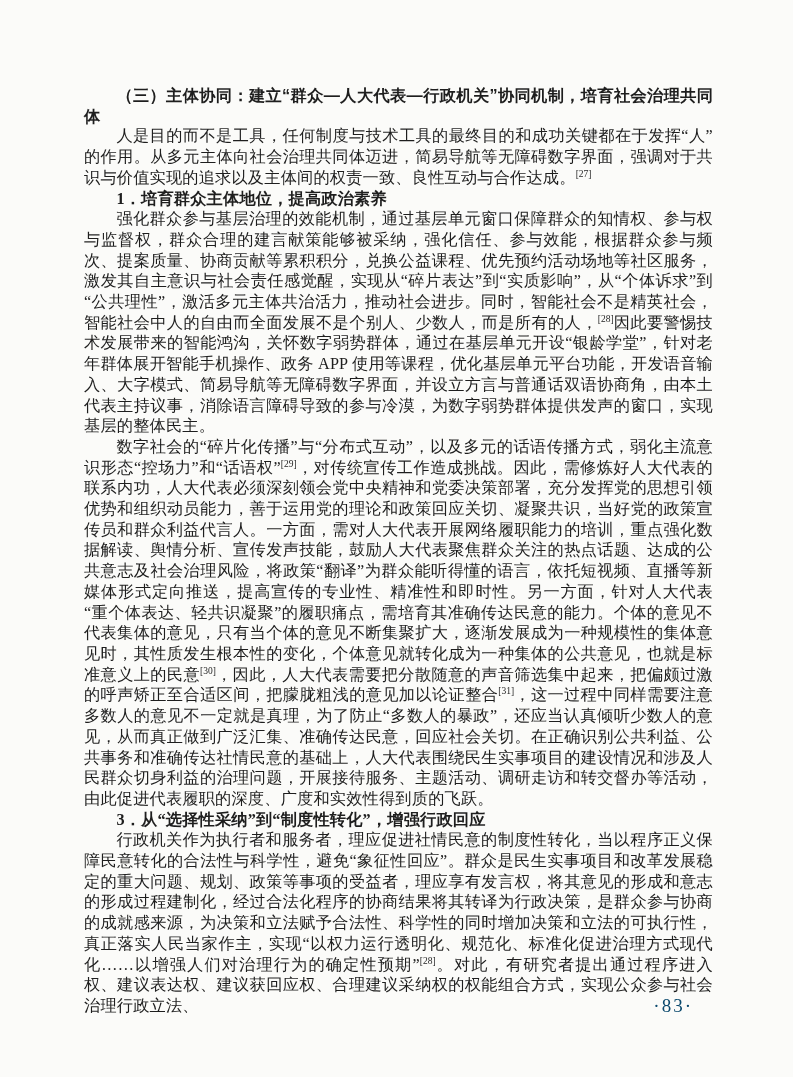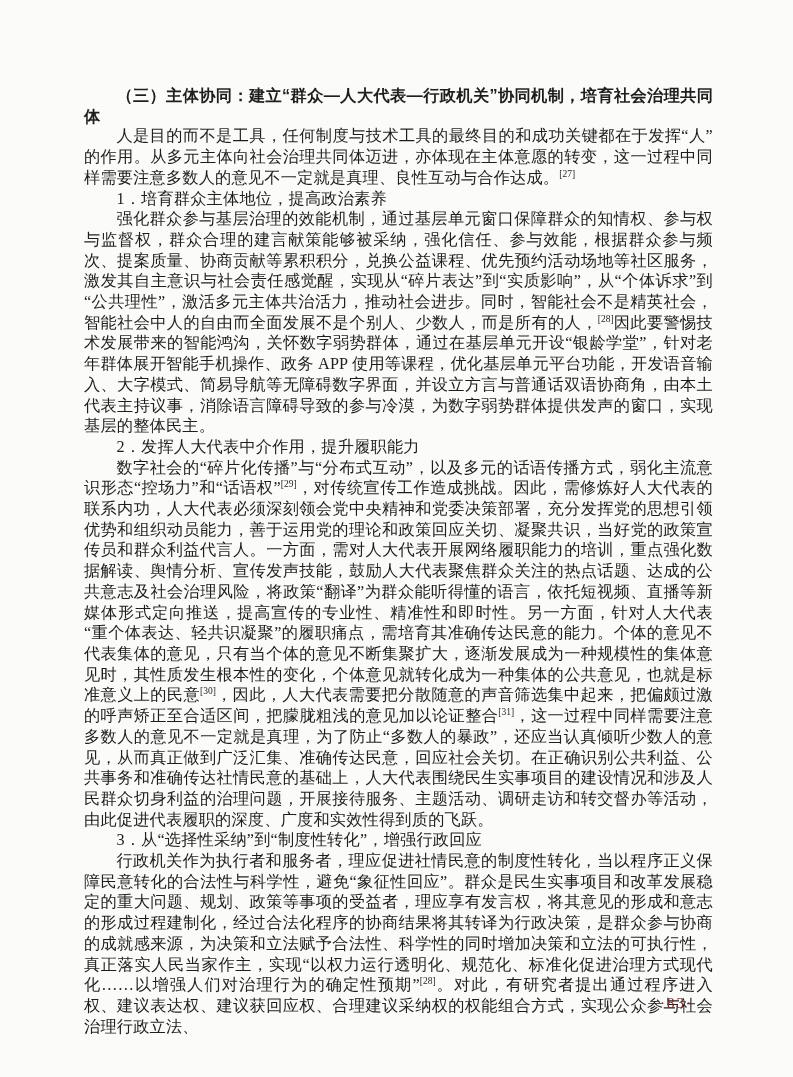--- a/index.html
+++ b/index.html
@@ -30,46 +30,45 @@
     text-align: justify;
     text-indent: 2em;
     letter-spacing: 0.2px;
   }
   p.section-heading {
     font-family: "Liberation Sans", "DejaVu Sans", sans-serif;
     font-weight: 700;
     letter-spacing: 0;
   }
   p.sub-heading {
-    font-weight: 400;
+    font-weight: 700;
   }
   sup {
     font-size: 9.5px;
     line-height: 0;
     vertical-align: super;
     letter-spacing: 0;
     font-family: Liberation Serif, serif;
   }
   .page-number {
     position: absolute;
     top: 995px;
     right: 100px;
-    font-size: 15px;
+    font-size: 19px;
     letter-spacing: 2px;
-    color: #7f1d1d;
+    color: #0c4a6e;
   }
 </style>
 </head>
 <body>
 
 <div class="page">
   <div class="text-column">
       <p class="section-heading"><span>（三）主体协同：建立“群众—人大代表—行政机关”协同机制，培育社会治理共同体</span></p>
-      <p class="paragraph"><span>人是目的而不是工具，任何制度与技术工具的最终目的和成功关键都在于发挥“人”的作用。从多元主体向社会治理共同体迈进，亦体现在主体意愿的转变，这一过程中同样需要注意多数人的意见不一定就是真理、良性互动与合作达成。</span><sup>[27]</sup></p>
+      <p class="paragraph"><span>人是目的而不是工具，任何制度与技术工具的最终目的和成功关键都在于发挥“人”的作用。从多元主体向社会治理共同体迈进，简易导航等无障碍数字界面，强调对于共识与价值实现的追求以及主体间的权责一致、良性互动与合作达成。</span><sup>[27]</sup></p>
       <p class="sub-heading"><span>1．培育群众主体地位，提高政治素养</span></p>
       <p class="paragraph"><span>强化群众参与基层治理的效能机制，通过基层单元窗口保障群众的知情权、参与权与监督权，群众合理的建言献策能够被采纳，强化信任、参与效能，根据群众参与频次、提案质量、协商贡献等累积积分，兑换公益课程、优先预约活动场地等社区服务，激发其自主意识与社会责任感觉醒，实现从“碎片表达”到“实质影响”，从“个体诉求”到“公共理性”，激活多元主体共治活力，推动社会进步。同时，智能社会不是精英社会，智能社会中人的自由而全面发展不是个别人、少数人，而是所有的人，</span><sup>[28]</sup><span>因此要警惕技术发展带来的智能鸿沟，关怀数字弱势群体，通过在基层单元开设“银龄学堂”，针对老年群体展开智能手机操作、政务 APP 使用等课程，优化基层单元平台功能，开发语音输入、大字模式、简易导航等无障碍数字界面，并设立方言与普通话双语协商角，由本土代表主持议事，消除语言障碍导致的参与冷漠，为数字弱势群体提供发声的窗口，实现基层的整体民主。</span></p>
-      <p class="sub-heading"><span>2．发挥人大代表中介作用，提升履职能力</span></p>
       <p class="paragraph"><span>数字社会的“碎片化传播”与“分布式互动”，以及多元的话语传播方式，弱化主流意识形态“控场力”和“话语权”</span><sup>[29]</sup><span>，对传统宣传工作造成挑战。因此，需修炼好人大代表的联系内功，人大代表必须深刻领会党中央精神和党委决策部署，充分发挥党的思想引领优势和组织动员能力，善于运用党的理论和政策回应关切、凝聚共识，当好党的政策宣传员和群众利益代言人。一方面，需对人大代表开展网络履职能力的培训，重点强化数据解读、舆情分析、宣传发声技能，鼓励人大代表聚焦群众关注的热点话题、达成的公共意志及社会治理风险，将政策“翻译”为群众能听得懂的语言，依托短视频、直播等新媒体形式定向推送，提高宣传的专业性、精准性和即时性。另一方面，针对人大代表“重个体表达、轻共识凝聚”的履职痛点，需培育其准确传达民意的能力。个体的意见不代表集体的意见，只有当个体的意见不断集聚扩大，逐渐发展成为一种规模性的集体意见时，其性质发生根本性的变化，个体意见就转化成为一种集体的公共意见，也就是标准意义上的民意</span><sup>[30]</sup><span>，因此，人大代表需要把分散随意的声音筛选集中起来，把偏颇过激的呼声矫正至合适区间，把朦胧粗浅的意见加以论证整合</span><sup>[31]</sup><span>，这一过程中同样需要注意多数人的意见不一定就是真理，为了防止“多数人的暴政”，还应当认真倾听少数人的意见，从而真正做到广泛汇集、准确传达民意，回应社会关切。在正确识别公共利益、公共事务和准确传达社情民意的基础上，人大代表围绕民生实事项目的建设情况和涉及人民群众切身利益的治理问题，开展接待服务、主题活动、调研走访和转交督办等活动，由此促进代表履职的深度、广度和实效性得到质的飞跃。</span></p>
       <p class="sub-heading"><span>3．从“选择性采纳”到“制度性转化”，增强行政回应</span></p>
       <p class="paragraph"><span>行政机关作为执行者和服务者，理应促进社情民意的制度性转化，当以程序正义保障民意转化的合法性与科学性，避免“象征性回应”。群众是民生实事项目和改革发展稳定的重大问题、规划、政策等事项的受益者，理应享有发言权，将其意见的形成和意志的形成过程建制化，经过合法化程序的协商结果将其转译为行政决策，是群众参与协商的成就感来源，为决策和立法赋予合法性、科学性的同时增加决策和立法的可执行性，真正落实人民当家作主，实现“以权力运行透明化、规范化、标准化促进治理方式现代化……以增强人们对治理行为的确定性预期”</span><sup>[28]</sup><span>。对此，有研究者提出通过程序进入权、建议表达权、建议获回应权、合理建议采纳权的权能组合方式，实现公众参与社会治理行政立法、</span></p>
     </div>
   <div class="page-number">·83·</div>
 </div>
 
 </body></html>

